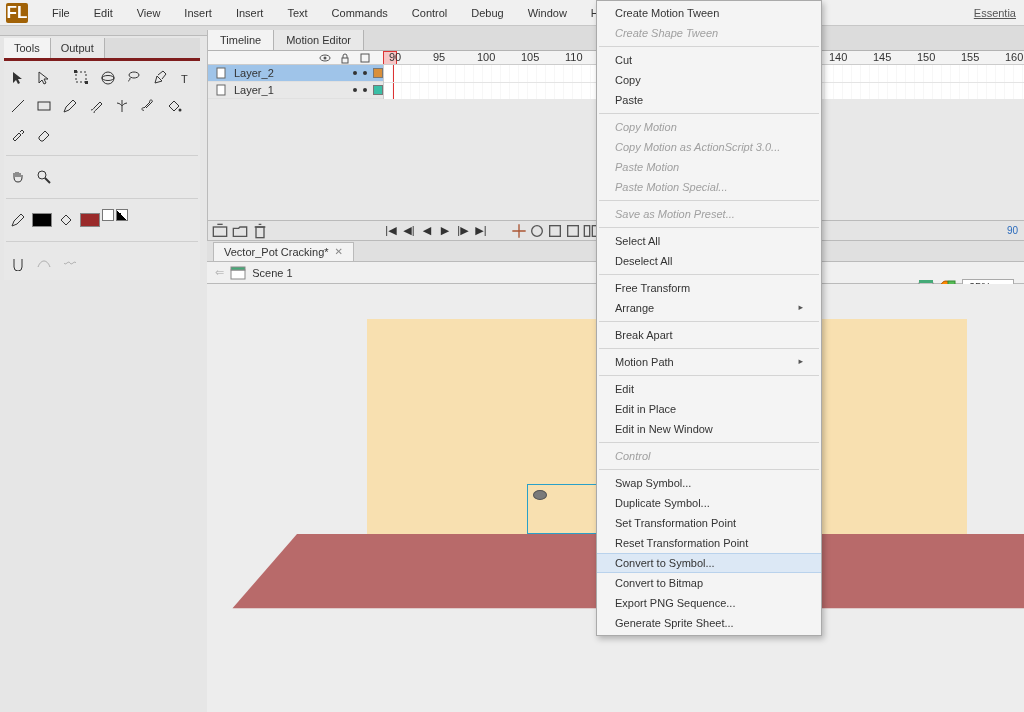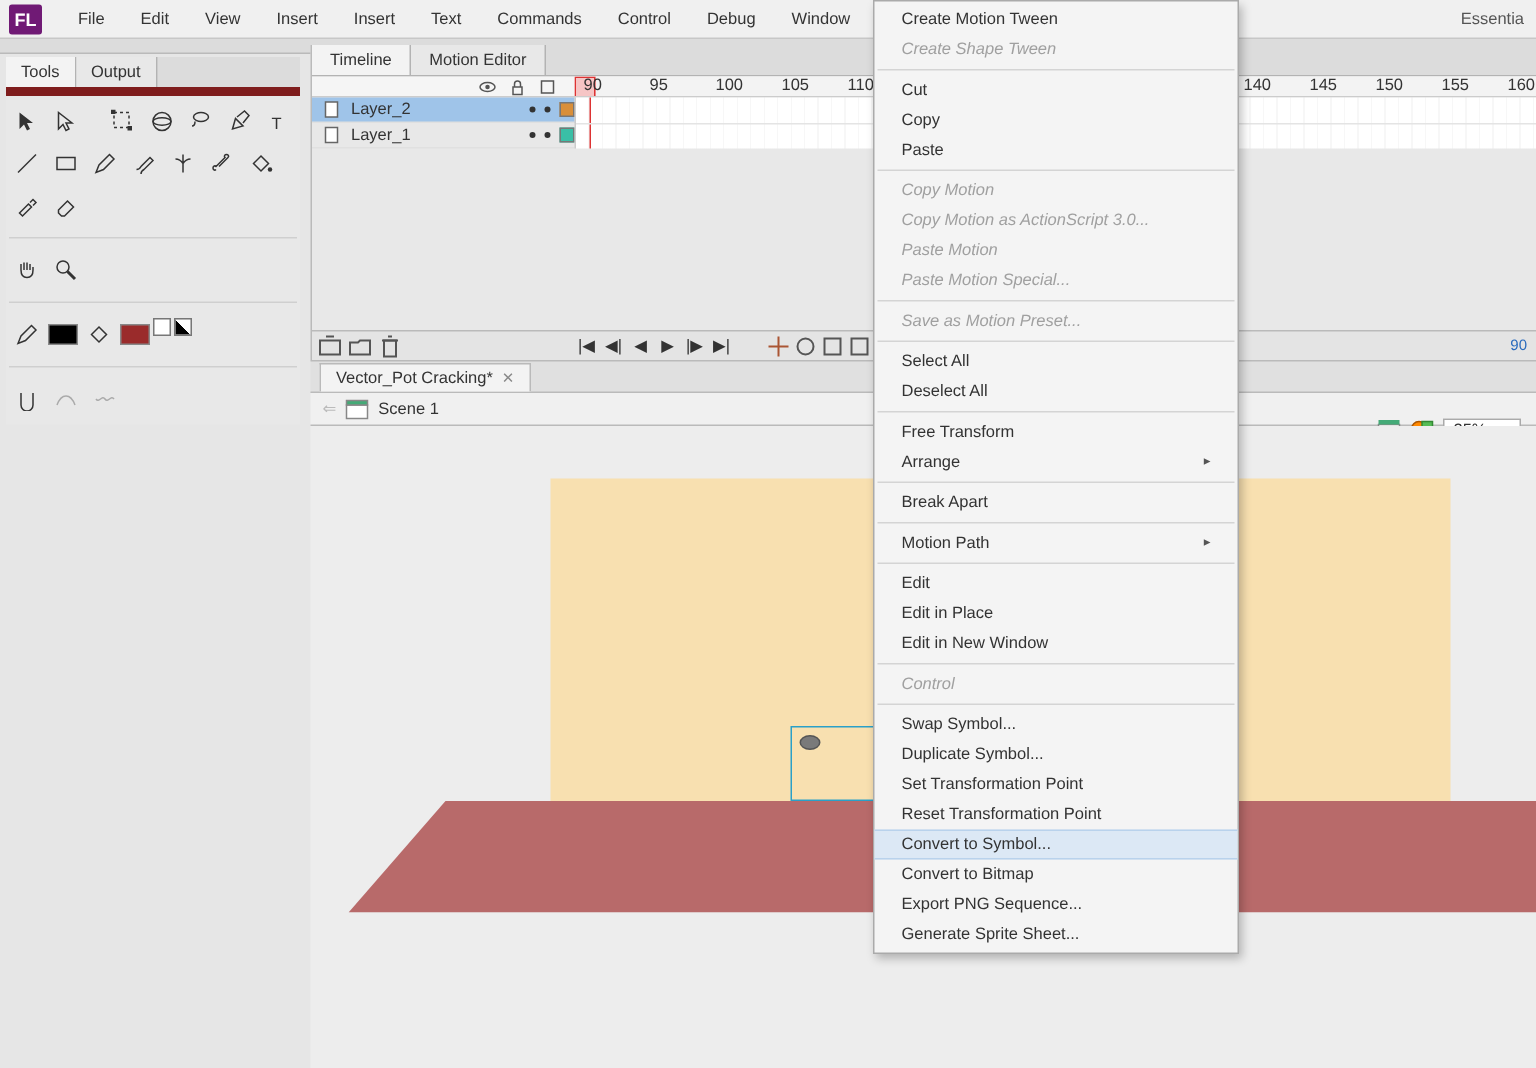--- a/index.html
+++ b/index.html
@@ -1,29 +1,29 @@
 <!DOCTYPE html>
 <html><head>
 <meta charset="utf-8">
 <style>
   * { box-sizing: border-box; margin: 0; padding: 0; font-family: Tahoma, Geneva, sans-serif; font-size: 11px; color: #333; }
   body { width: 1024px; height: 712px; overflow: hidden; background: #e6e6e6; position: relative; }
 
   
   .menubar { position: absolute; top: 0; left: 0; right: 0; height: 26px; background: #f0f0f0; border-bottom: 1px solid #c7c7c7; display: flex; align-items: center; padding-left: 6px; }
-  .app-logo { width: 22px; height: 20px; background: #701a75; color: #fff; font-weight: bold; font-size: 12px; display: flex; align-items: center; justify-content: center; border-radius: 2px; margin-right: 12px; }
+  .app-logo { width: 22px; height: 20px; background: #a16207; color: #fff; font-weight: bold; font-size: 17px; display: flex; align-items: center; justify-content: center; border-radius: 2px; margin-right: 12px; }
   .menu-item { padding: 4px 12px; cursor: default; }
-  .workspace-label { margin-left: auto; margin-right: 8px; font-size: 11px; color: #555; }
+  .workspace-label { margin-left: auto; margin-right: 8px; font-size: 11px; color: #555; text-decoration: underline; }
 
   
   .handlebar { position: absolute; top: 26px; left: 0; right: 0; height: 10px; background: #dcdcdc; border-bottom: 1px solid #bababa; }
 
   
   .tools-panel { position: absolute; top: 38px; left: 4px; width: 196px; background: #e8e8e8; }
-  .panel-tabs { display: flex; border-bottom: 6px solid #7f1d1d; background: #dcdcdc; }
+  .panel-tabs { display: flex; border-bottom: 3px solid #7f1d1d; background: #dcdcdc; }
   .panel-tab { padding: 4px 10px; border-right: 1px solid #b3b3b3; background: #e8e8e8; }
   .panel-tab.active { background: #f3f3f3; }
   .tool-grid { display: flex; flex-wrap: wrap; padding: 6px 2px; gap: 2px; row-gap: 6px; }
   .tool { width: 24px; height: 22px; display: flex; align-items: center; justify-content: center; }
   .tool svg { width: 16px; height: 16px; }
   .sep { width: 100%; height: 1px; background: #cfcfcf; margin: 4px 0; }
   .swatch { width: 20px; height: 14px; display: inline-block; border: 1px solid #888; align-self: center; }
   .swatch.black { background: #000; }
   .swatch.dark-red { background: #9a2b2b; }
   .mini-square { width: 12px; height: 12px; border: 1px solid #777; display: inline-block; background: #fff; }
@@ -70,21 +70,21 @@
   .zoom-box { background: #fff; border: 1px solid #aaa; padding: 1px 6px; min-width: 52px; }
 
   .stage { position: absolute; top: 284px; left: 207px; right: 0; bottom: 0; background: #ededed; overflow: hidden; }
   .canvas-bg { position: absolute; left: 160px; top: 35px; width: 600px; height: 215px; background: #f8e0b0; }
   .ground { position: absolute; left: 90px; top: 250px; width: 730px; height: 110px; background: #b86a6a; transform: perspective(600px) rotateX(55deg); transform-origin: top center; }
   .sel-rect { position: absolute; left: 320px; top: 200px; width: 86px; height: 50px; border: 1px solid #2aa0c8; }
   .pebble { position: absolute; left: 326px; top: 206px; width: 14px; height: 10px; border-radius: 50%; background: #7a7a7a; border: 1px solid #555; }
   .potfrag { position: absolute; left: 396px; top: 232px; width: 10px; height: 16px; border-radius: 50% 0 0 50%; background: #4a3d2e; }
 
   
-  .context-menu { position: absolute; top: 0px; left: 582px; width: 244px; background: #f4f4f4; border: 1px solid #aaa; box-shadow: 2px 3px 6px rgba(0,0,0,0.25); padding: 2px 0; }
+  .context-menu { position: absolute; top: 0px; left: 596px; width: 226px; background: #f4f4f4; border: 1px solid #aaa; box-shadow: 2px 3px 6px rgba(0,0,0,0.25); padding: 2px 0; }
   .cm-item { padding: 4px 18px; white-space: nowrap; cursor: default; }
   .cm-item.hover { background: #dce8f5; border-top: 1px solid #b9d2ec; border-bottom: 1px solid #b9d2ec; padding-top: 3px; padding-bottom: 3px; }
   .cm-item.disabled { color: #a0a0a0; font-style: italic; }
   .cm-item.submenu::after { content: '▸'; float: right; font-size: 9px; color: #555; }
   .cm-sep { height: 1px; background: #d4d4d4; margin: 3px 2px; }
 
   .layer-icon { width:12px; height:12px; }
 </style>
 </head>
 <body>

